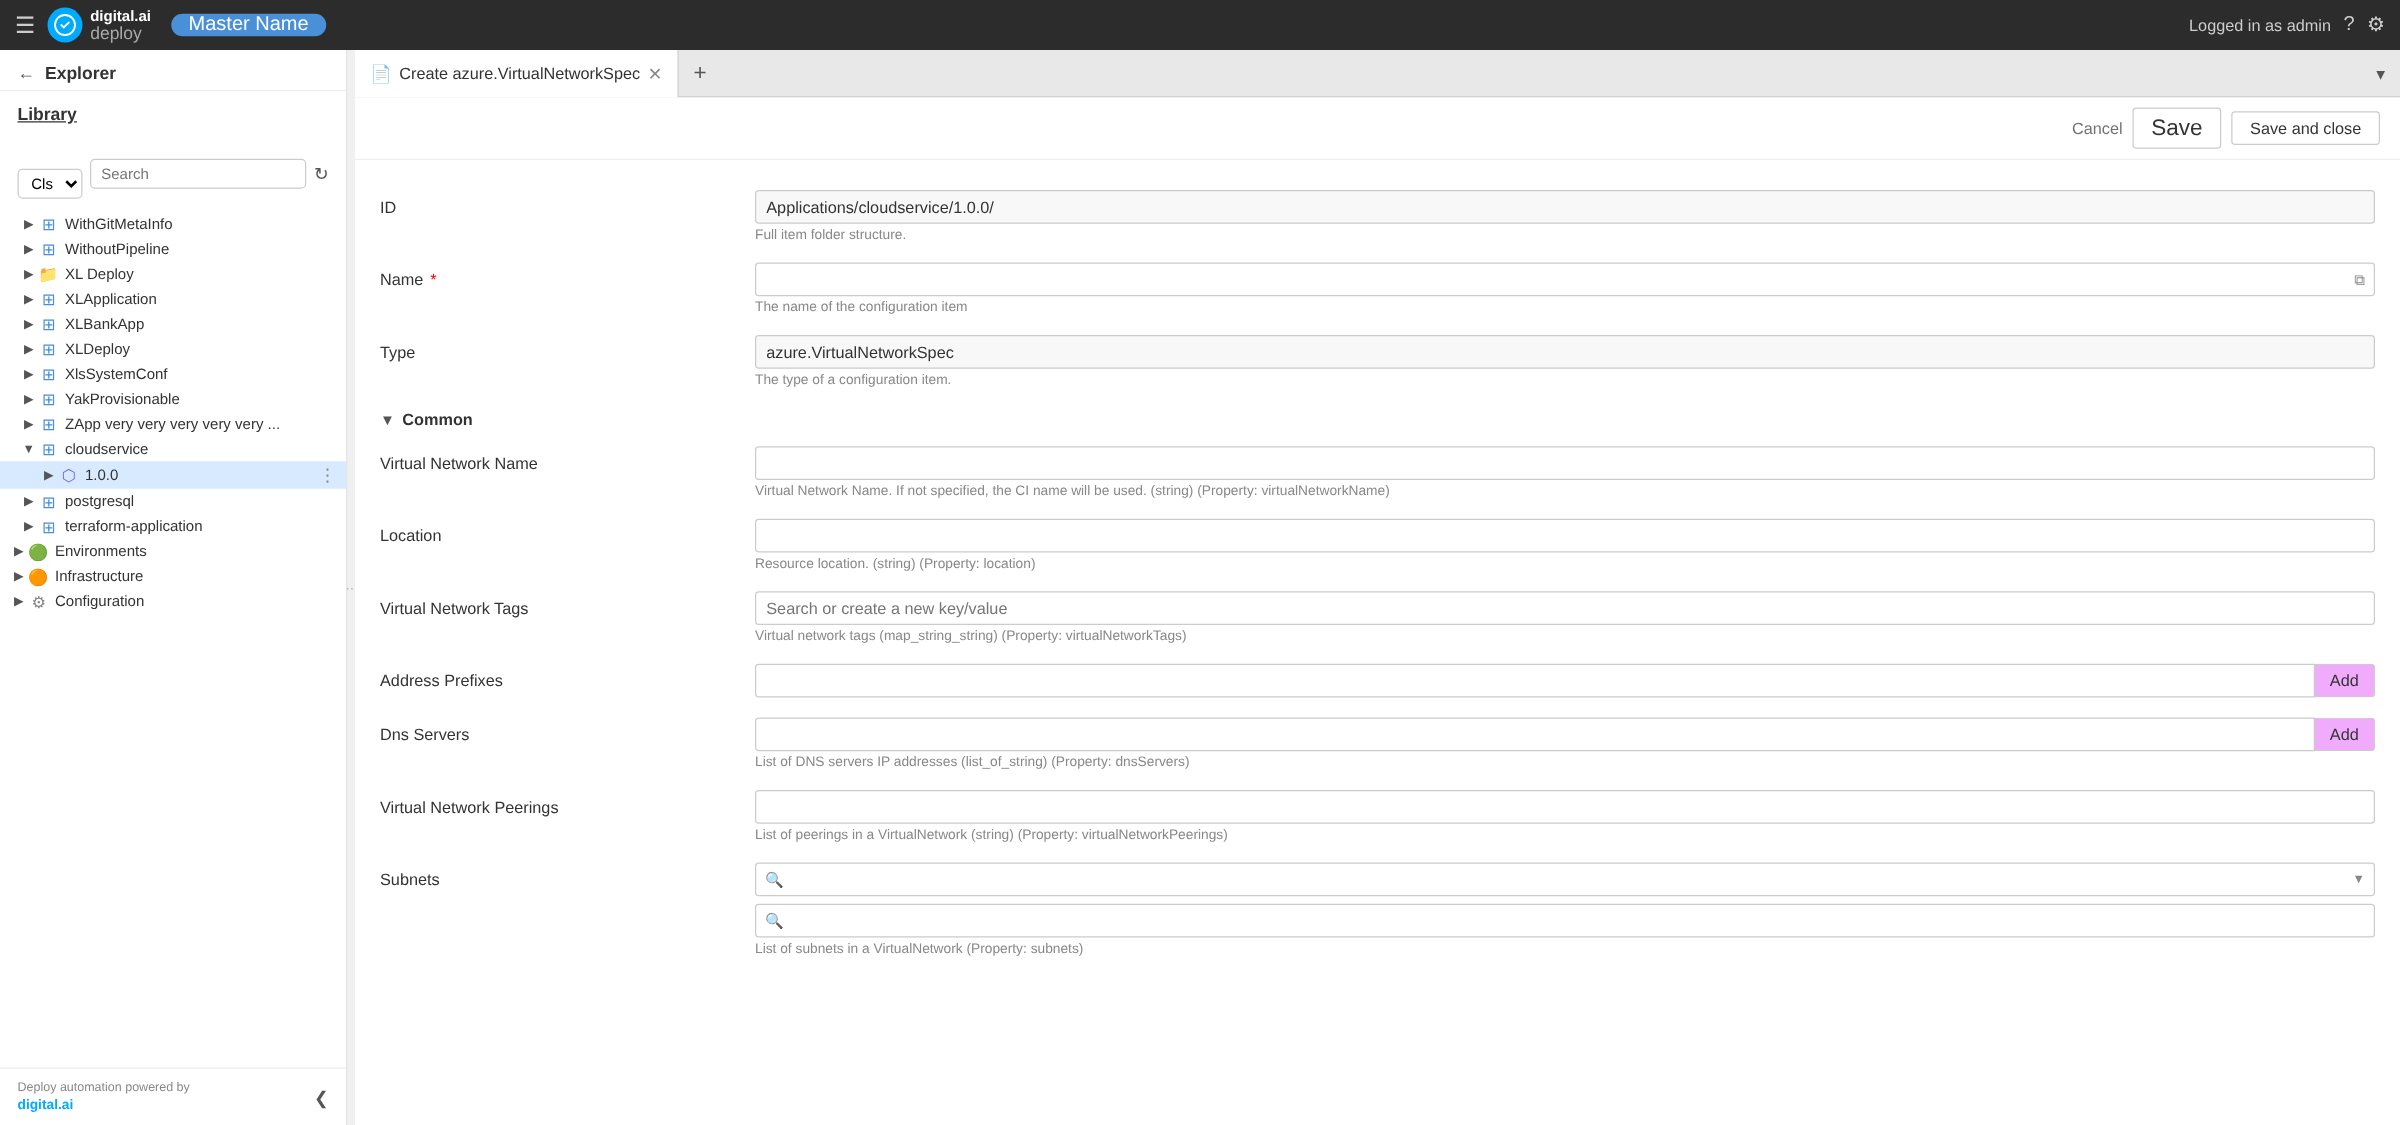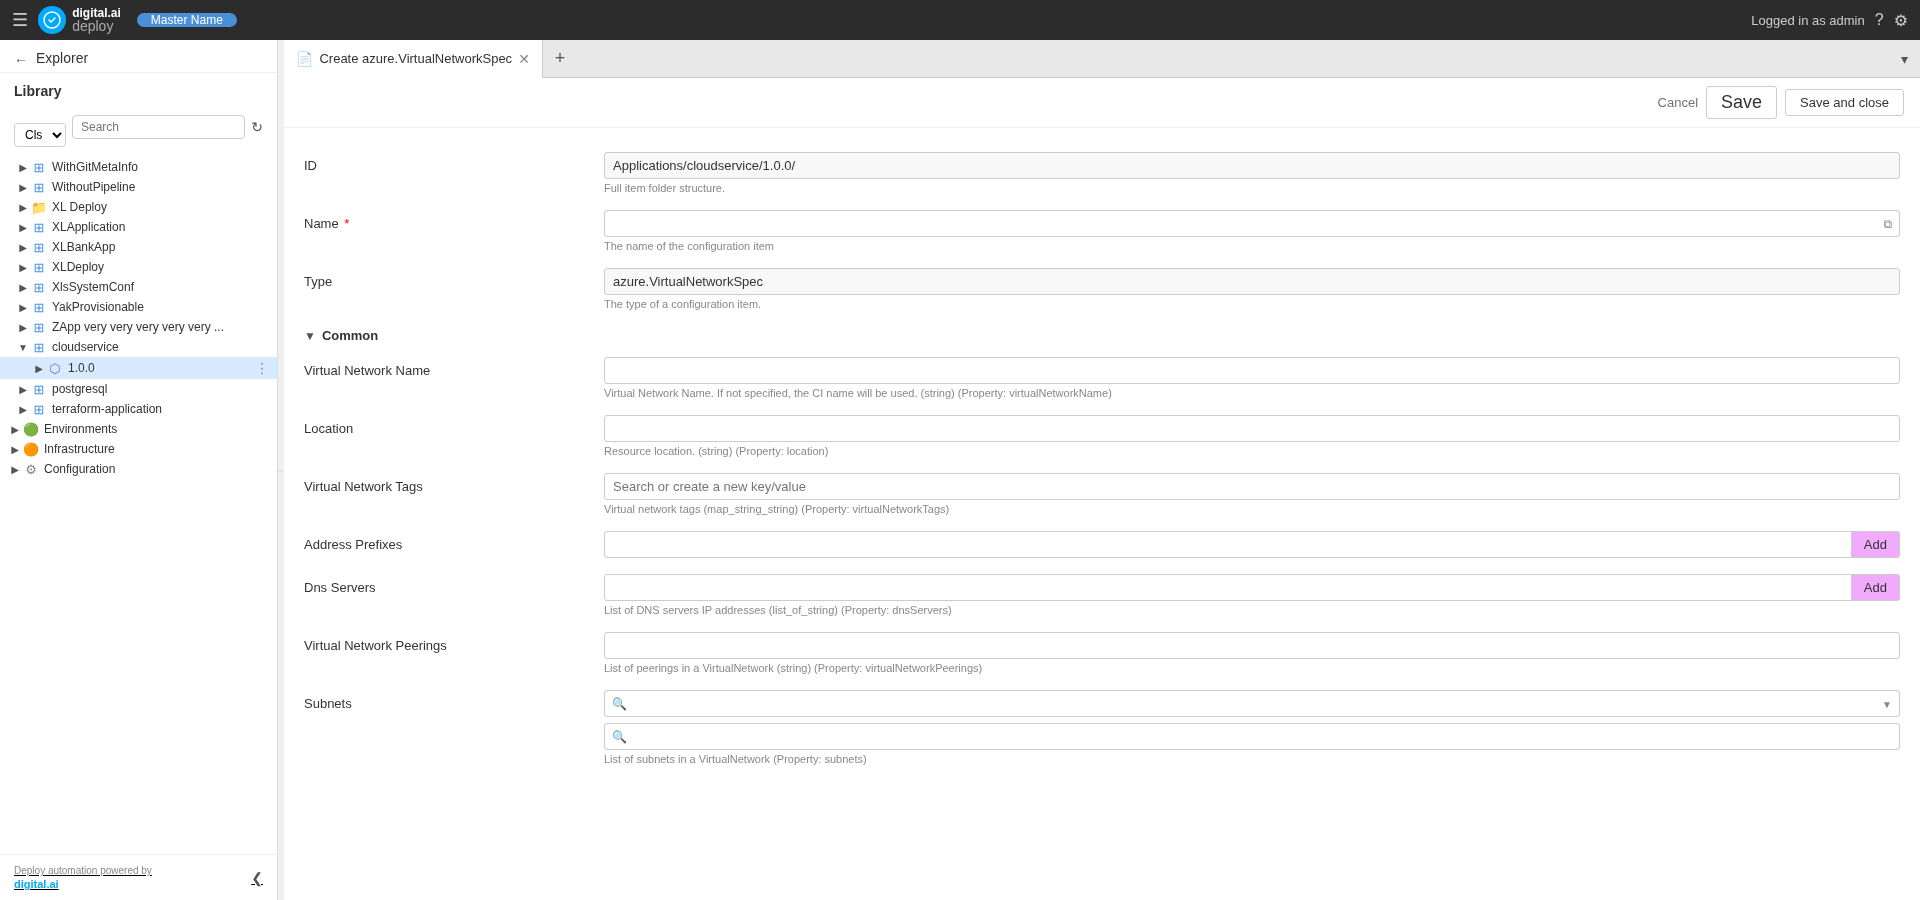--- a/index.html
+++ b/index.html
@@ -10,34 +10,34 @@
       background: #2c2c2c;
       height: 40px;
       display: flex;
       align-items: center;
       padding: 0 12px;
       flex-shrink: 0;
     }
     .topnav-hamburger { color: #ccc; font-size: 18px; cursor: pointer; margin-right: 10px; }
     .topnav-logo { display: flex; align-items: center; gap: 6px; }
     .topnav-logo-circle { width: 28px; height: 28px; background: #00aaff; border-radius: 50%; display: flex; align-items: center; justify-content: center; font-size: 10px; color: white; font-weight: bold; }
-    .topnav-master-btn { background: #4a90d9; color: white; border: none; border-radius: 14px; padding: 0 14px; margin-left: 16px; cursor: pointer; font-size: 12px; }
+    .topnav-master-btn { background: #4a90d9; color: white; border: none; border-radius: 14px; padding: 0 14px; margin-left: 16px; cursor: pointer; font-size: 16px; }
     .topnav-right { margin-left: auto; display: flex; align-items: center; gap: 10px; color: #ccc; font-size: 12px; }
     .topnav-right-icon { color: #ccc; font-size: 16px; cursor: pointer; }
 
     
     .main-layout { display: flex; flex: 1; overflow: hidden; }
 
     
     .sidebar { width: 278px; background: white; border-right: 1px solid #ddd; display: flex; flex-direction: column; flex-shrink: 0; }
     .sidebar-header { padding: 10px 14px 6px; border-bottom: 1px solid #eee; display: flex; align-items: center; gap: 8px; }
     .sidebar-back { color: #555; cursor: pointer; font-size: 14px; }
-    .sidebar-title { font-size: 14px; font-weight: 400; color: #333; }
+    .sidebar-title { font-size: 14px; font-weight: 700; color: #333; }
     .library-section { padding: 10px 14px 6px; }
-    .library-label { font-size: 14px; font-weight: 600; color: #333; margin-bottom: 8px; }
+    .library-label { font-size: 14px; font-weight: 600; color: #333; margin-bottom: 20px; text-decoration: underline; }
     .library-controls { display: flex; align-items: center; gap: 6px; }
     .library-type-select { border: 1px solid #ccc; border-radius: 4px; padding: 3px 6px; font-size: 12px; background: white; cursor: pointer; margin-top: 16px; }
     .library-search { flex: 1; border: 1px solid #ccc; border-radius: 4px; padding: 4px 8px; font-size: 12px; }
     .library-refresh { color: #555; cursor: pointer; font-size: 14px; }
 
     
     .tree { flex: 1; overflow-y: auto; padding: 4px 0; }
     .tree-item { display: flex; align-items: center; padding: 3px 8px 3px 0; cursor: pointer; color: #333; }
     .tree-item.selected { background: #e3f0ff; }
     .tree-indent-1 { padding-left: 16px; }
@@ -46,21 +46,21 @@
     .tree-icon { width: 18px; height: 14px; display: inline-flex; align-items: center; justify-content: center; flex-shrink: 0; margin-right: 4px; font-size: 13px; }
     .tree-label { font-size: 12px; white-space: nowrap; overflow: hidden; text-overflow: ellipsis; flex: 1; }
     .tree-item-actions { margin-left: auto; color: #888; font-size: 14px; }
     .icon-grid { color: #4a90d9; }
     .icon-folder { color: #f0a500; }
     .icon-cube { color: #7b68ee; }
     .icon-env { color: #5cb85c; }
     .icon-infra { color: #ff8c00; }
     .icon-conf { color: #888; }
 
-    .sidebar-footer { border-top: 1px solid #eee; padding: 10px 14px; display: flex; align-items: center; text-decoration: underline; }
+    .sidebar-footer { border-top: 1px solid #eee; padding: 10px 14px; display: flex; align-items: center; }
     .sidebar-collapse-btn { color: #555; cursor: pointer; margin-left: auto; font-size: 14px; }
     .sidebar-powered { font-size: 10px; color: #888; }
     .sidebar-powered-logo { color: #00aaff; font-weight: bold; font-size: 11px; }
 
     
     .content-area { flex: 1; display: flex; flex-direction: column; overflow: hidden; background: #f5f5f5; }
 
     
     .tab-bar { background: #e8e8e8; display: flex; align-items: center; height: 38px; border-bottom: 1px solid #ccc; flex-shrink: 0; }
     .tab { display: flex; align-items: center; gap: 6px; padding: 0 12px; height: 38px; background: white; border-right: 1px solid #ccc; cursor: pointer; font-size: 12px; color: #333; }

